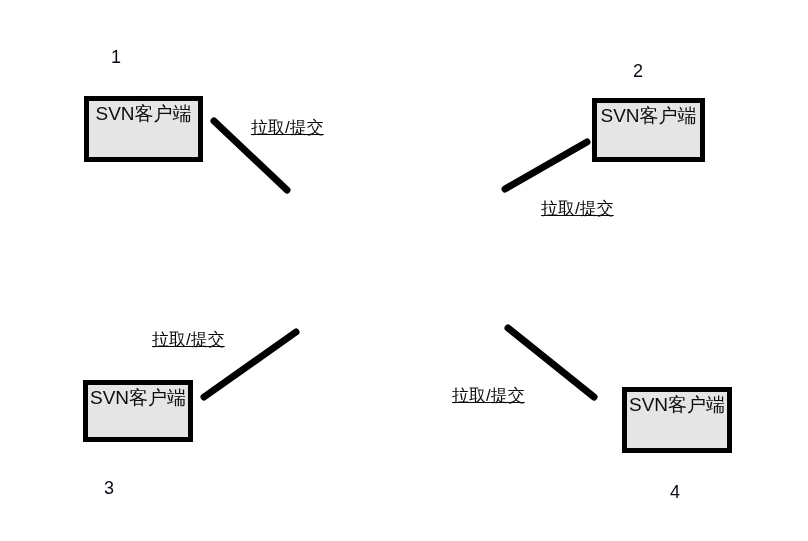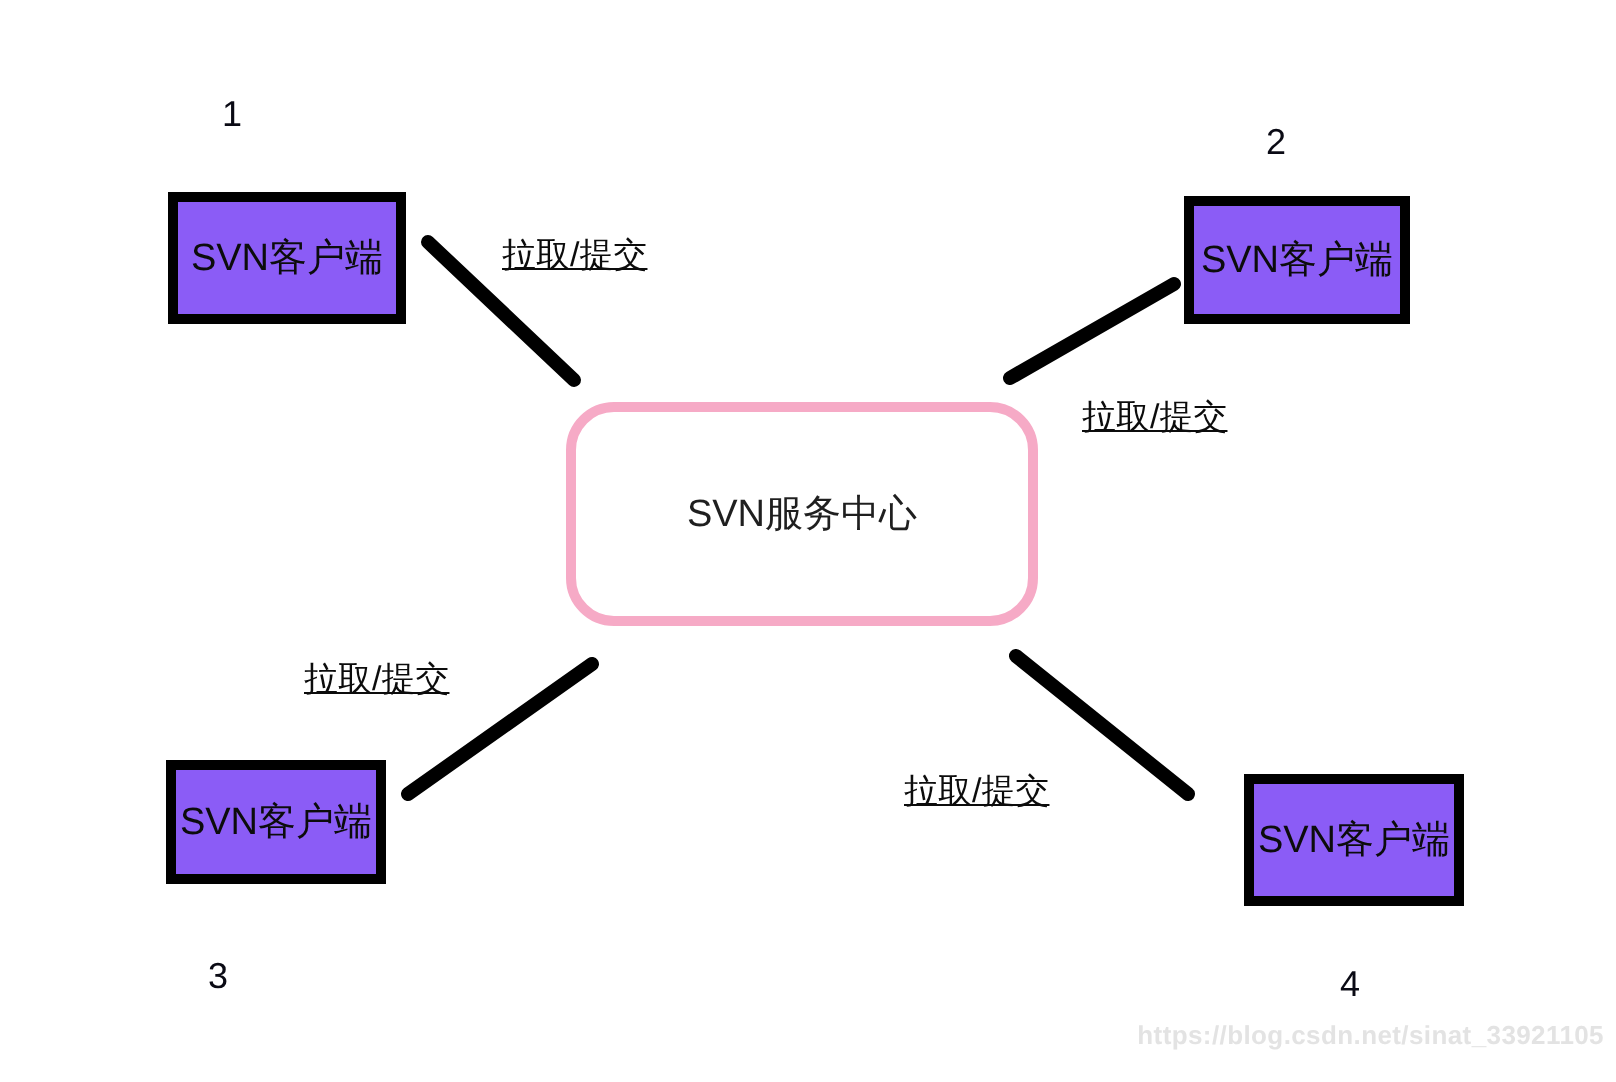--- a/index.html
+++ b/index.html
@@ -25,23 +25,22 @@
   }
   .lines-svg line {
     stroke: var(--line, #000000);
     stroke-width: 7;
     stroke-linecap: round;
   }
   .client-box {
     position: absolute;
     box-sizing: border-box;
     border: 5px solid var(--box-border, #000000);
-    background: #8b5cf6;
+    background: #e5e5e5;
     display: flex;
-    align-items: center;
     justify-content: center;
     font-size: 19px;
     color: #0c0c0c;
     white-space: nowrap;
   }
   .center-box {
     position: absolute;
     left: 283px;
     top: 201px;
     width: 236px;
@@ -117,24 +116,20 @@
   <div class="client-box client-2">
     <span>SVN客户端</span>
   </div>
   <div class="client-box client-3">
     <span>SVN客户端</span>
   </div>
   <div class="client-box client-4">
     <span>SVN客户端</span>
   </div>
 
-  <div class="center-box">
-    <span>SVN服务中心</span>
-  </div>
 
   <div class="edge-label edge-1">拉取/提交</div>
   <div class="edge-label edge-2">拉取/提交</div>
   <div class="edge-label edge-3">拉取/提交</div>
   <div class="edge-label edge-4">拉取/提交</div>
 
-  <div class="watermark">https://blog.csdn.net/sinat_33921105</div>
 
 </div>
 
 </body></html>

